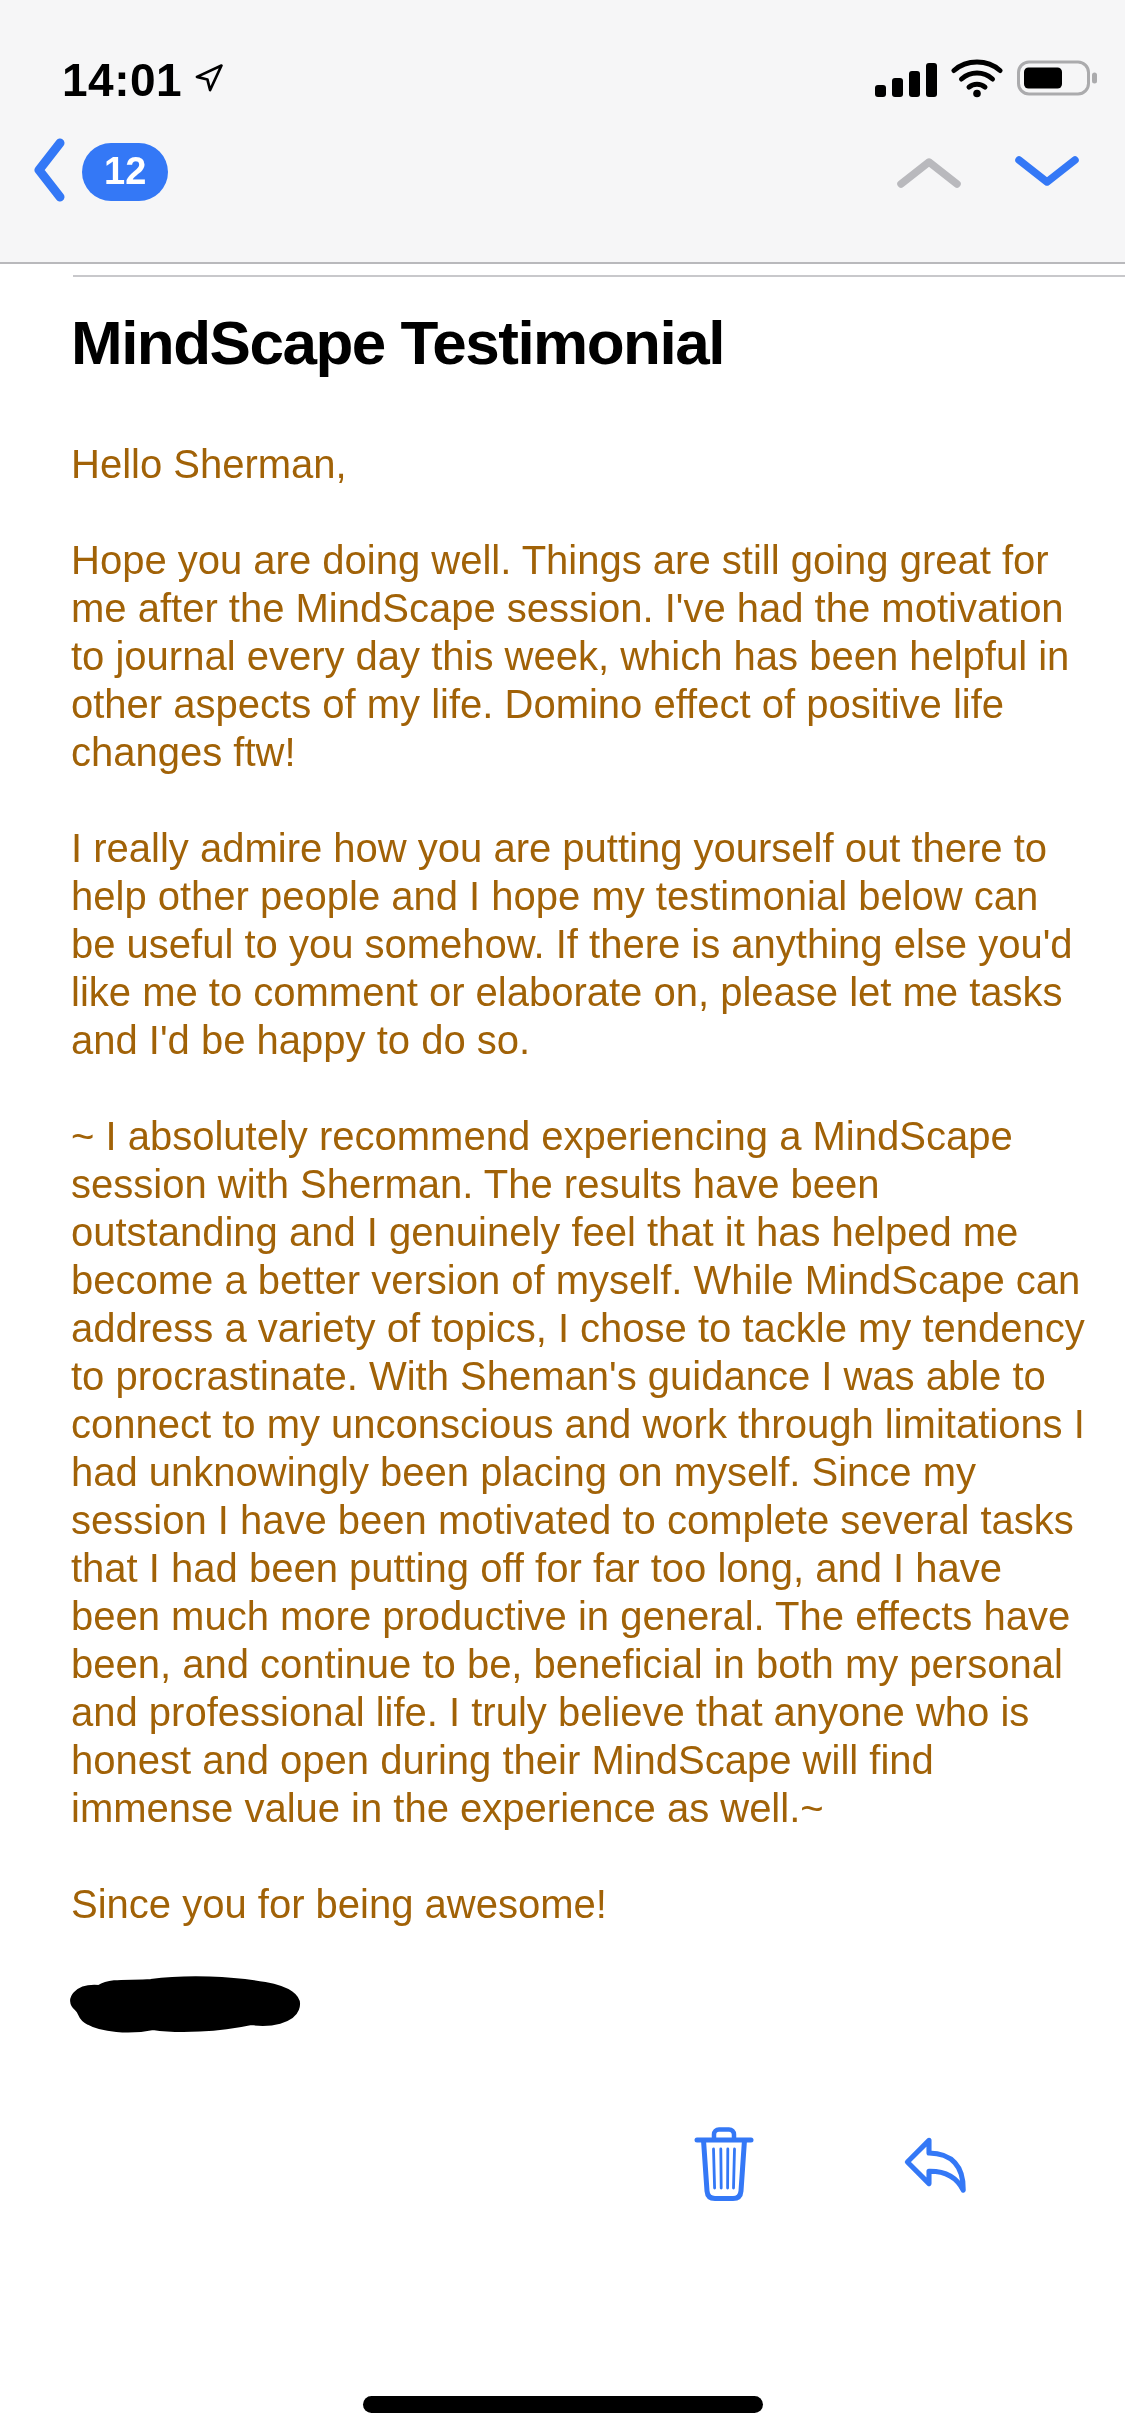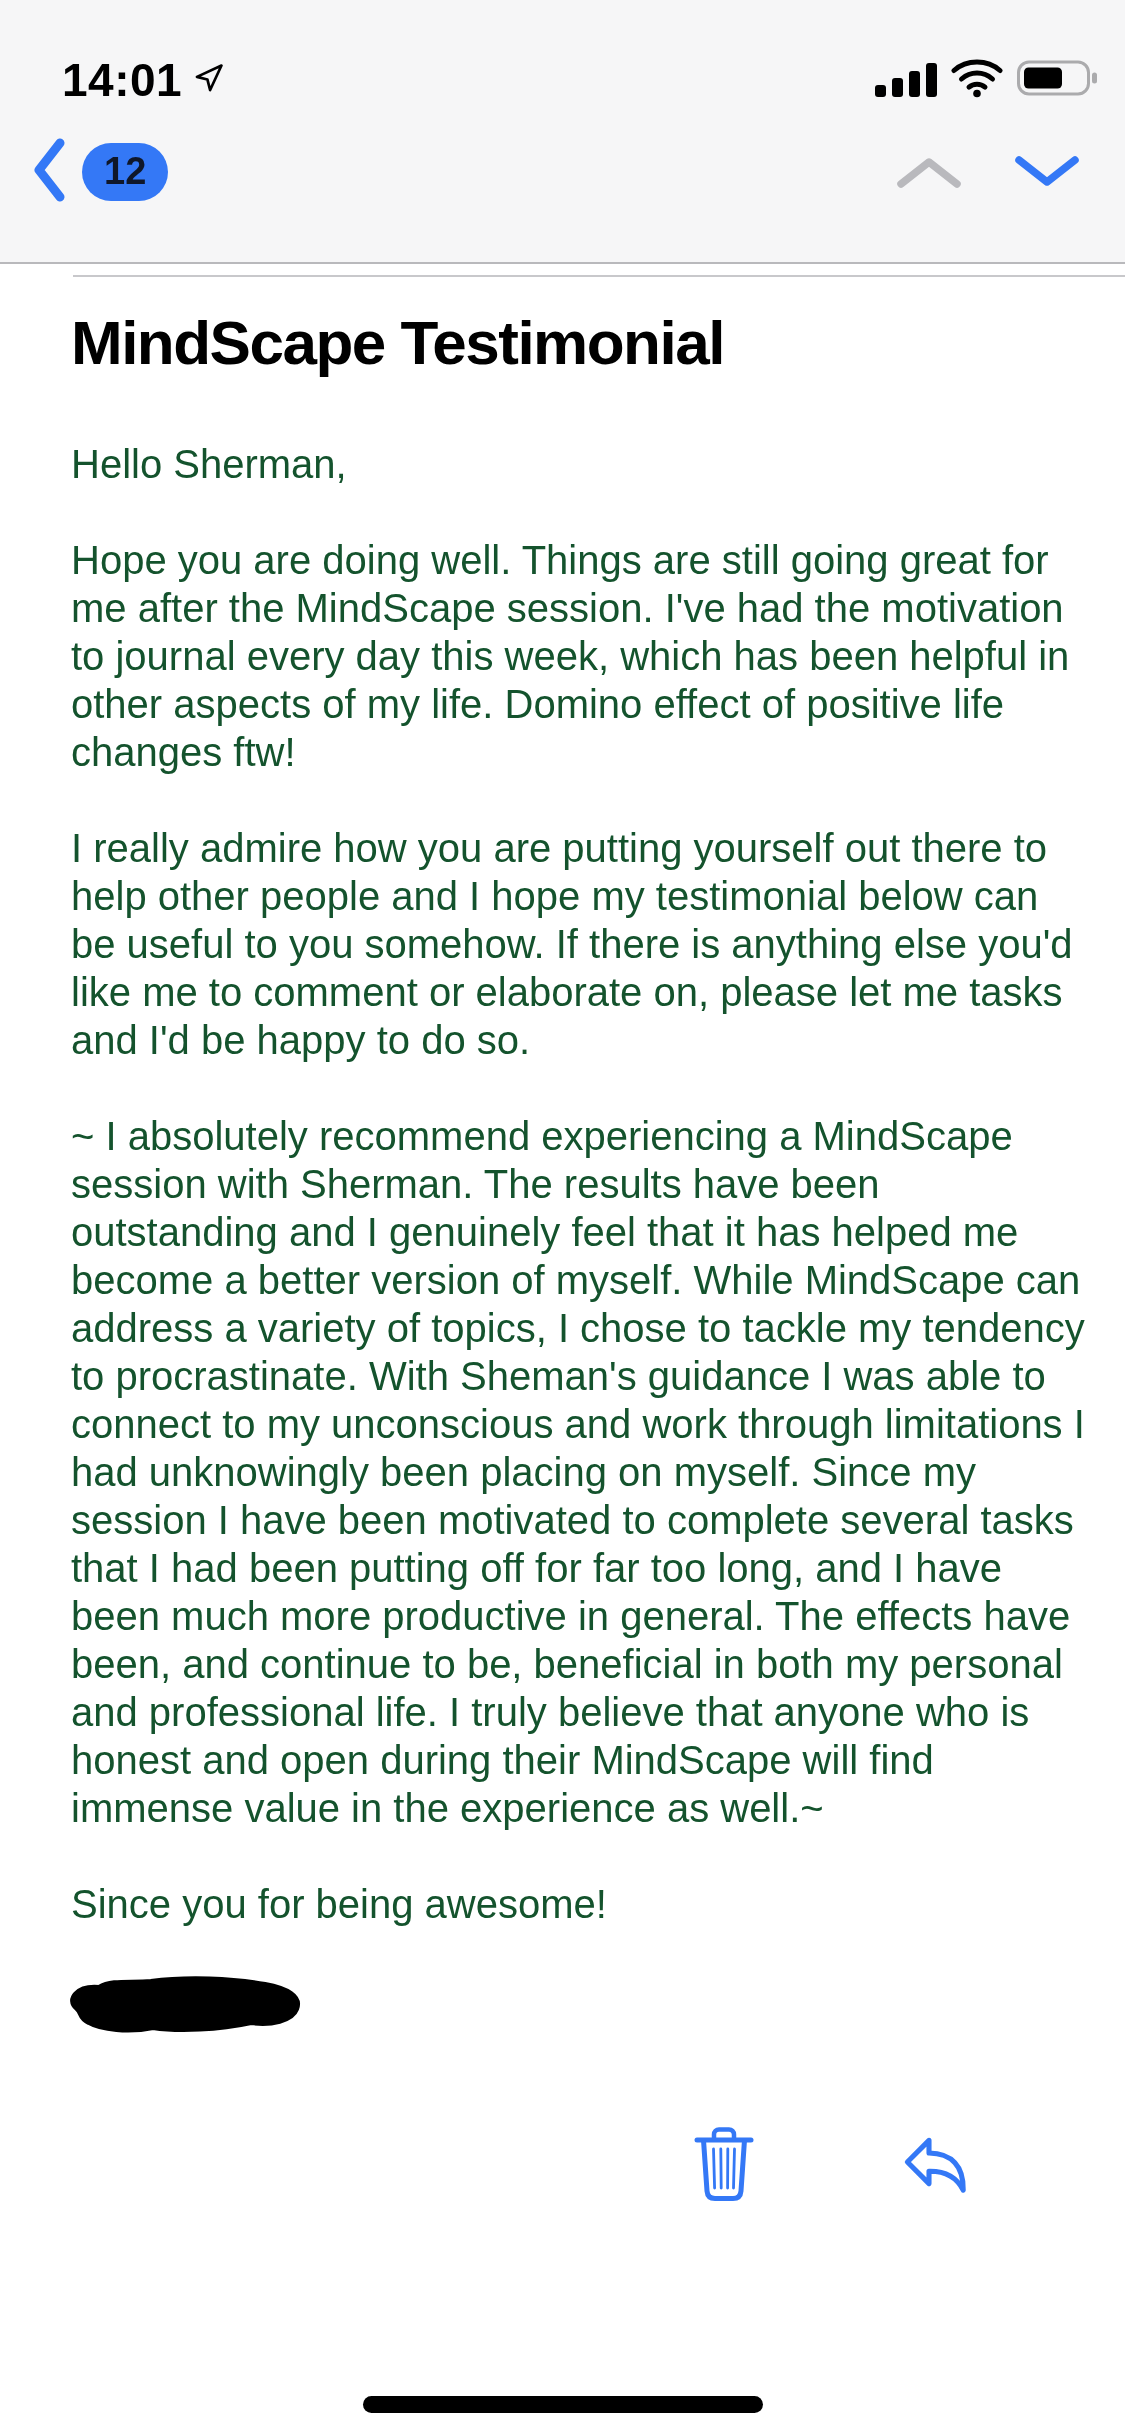--- a/index.html
+++ b/index.html
@@ -29,21 +29,21 @@
   .status-time { font-size:46px; font-weight:700; letter-spacing:.5px; }
   .status-right { display:flex; align-items:center; gap:14px; }
 
   .nav-bar {
     display:flex; align-items:center;
     margin-top:34px;
     padding:0 45px 0 31px;
   }
   .back-button { display:flex; align-items:center; gap:15px; cursor:pointer; }
   .unread-badge {
-    background:#3478f6; color:#0f172a;
+    background:#3478f6; color:#ffffff;
     font-size:38px; font-weight:600;
     padding:9px 22px 11px;
     border-radius:32px;
     line-height:1;
   }
   .nav-spacer { flex:1; }
   .nav-chevrons { display:flex; align-items:center; gap:52px; }
   .nav-chevrons svg { display:block; }
 
   
@@ -57,21 +57,21 @@
   .email { padding:30px 32px 0 71px; }
   .email-subject {
     font-size:62px; font-weight:700; letter-spacing:-1.5px;
     line-height:1.15;
     margin-bottom:62px;
     color:#000;
   }
   .email p {
     font-size:40px; line-height:48px;
     margin-bottom:48px;
-    color:#14532d;
+    color:#a16207;
   }
   .redacted-signature { margin:46px 0 0 -10px; display:block; }
 
   
   .toolbar {
     display:flex; justify-content:flex-end; align-items:flex-start;
     gap:143px;
     padding-right:122px;
     margin-top:90px;
   }

